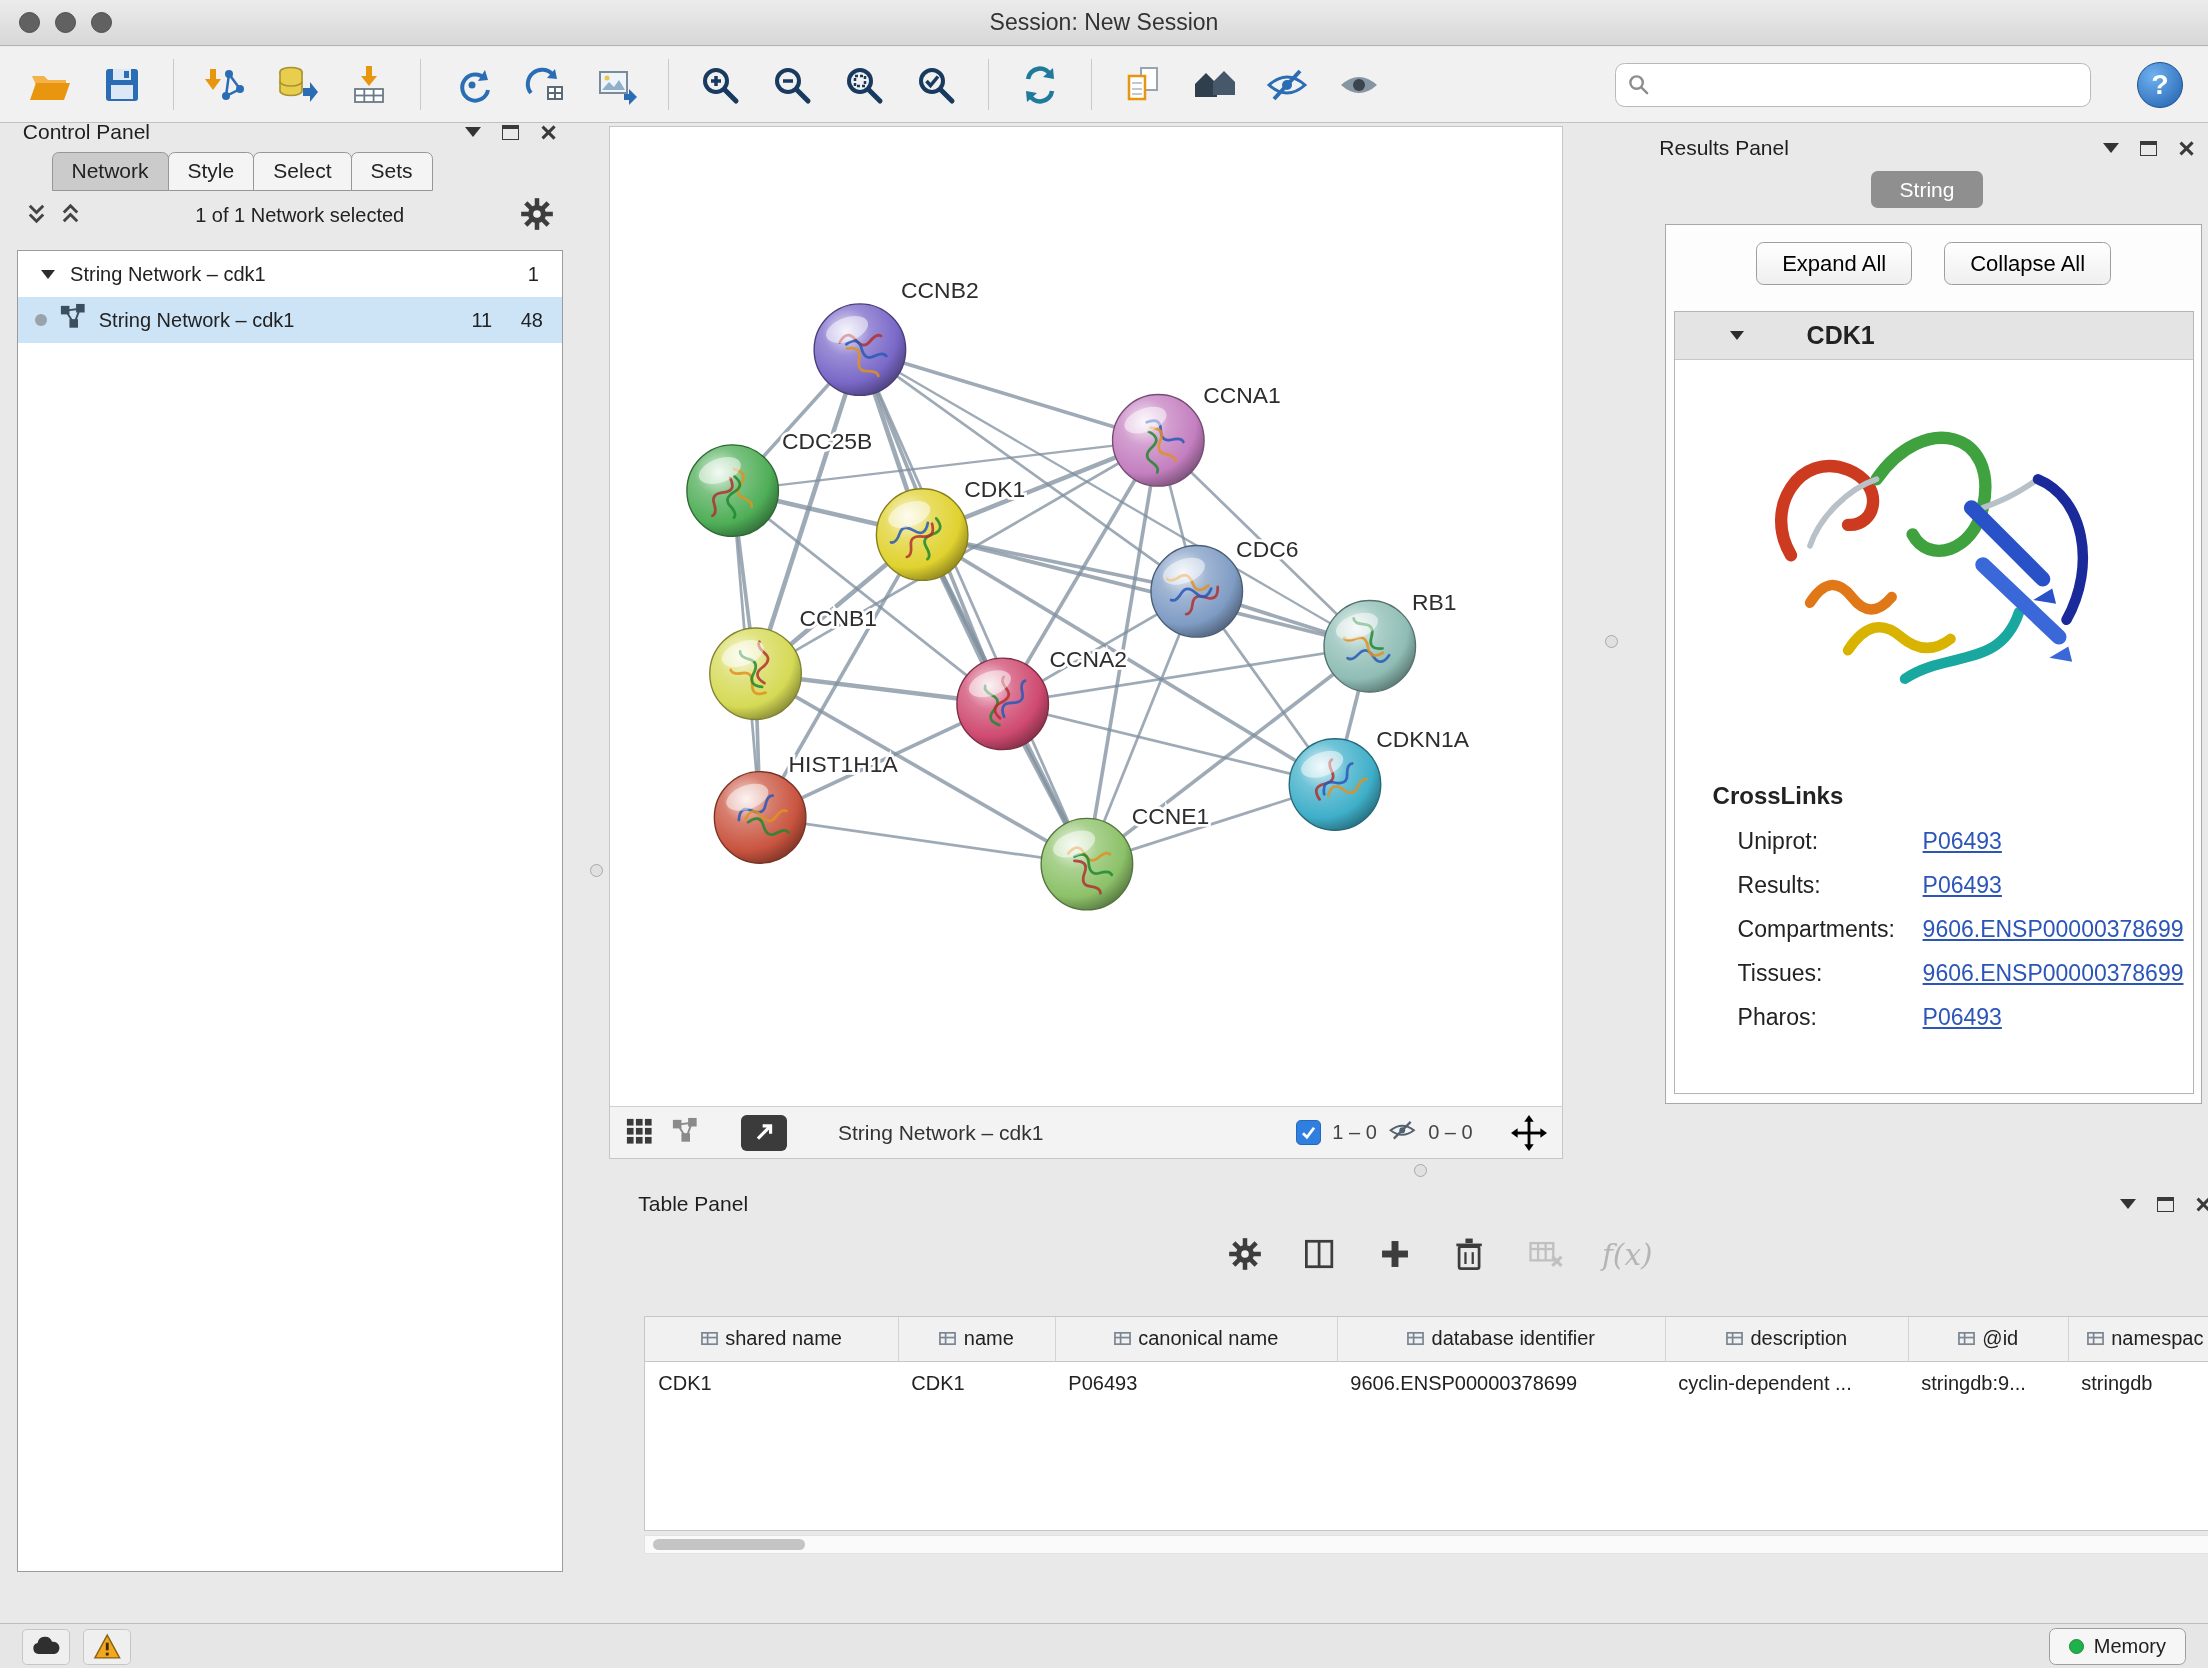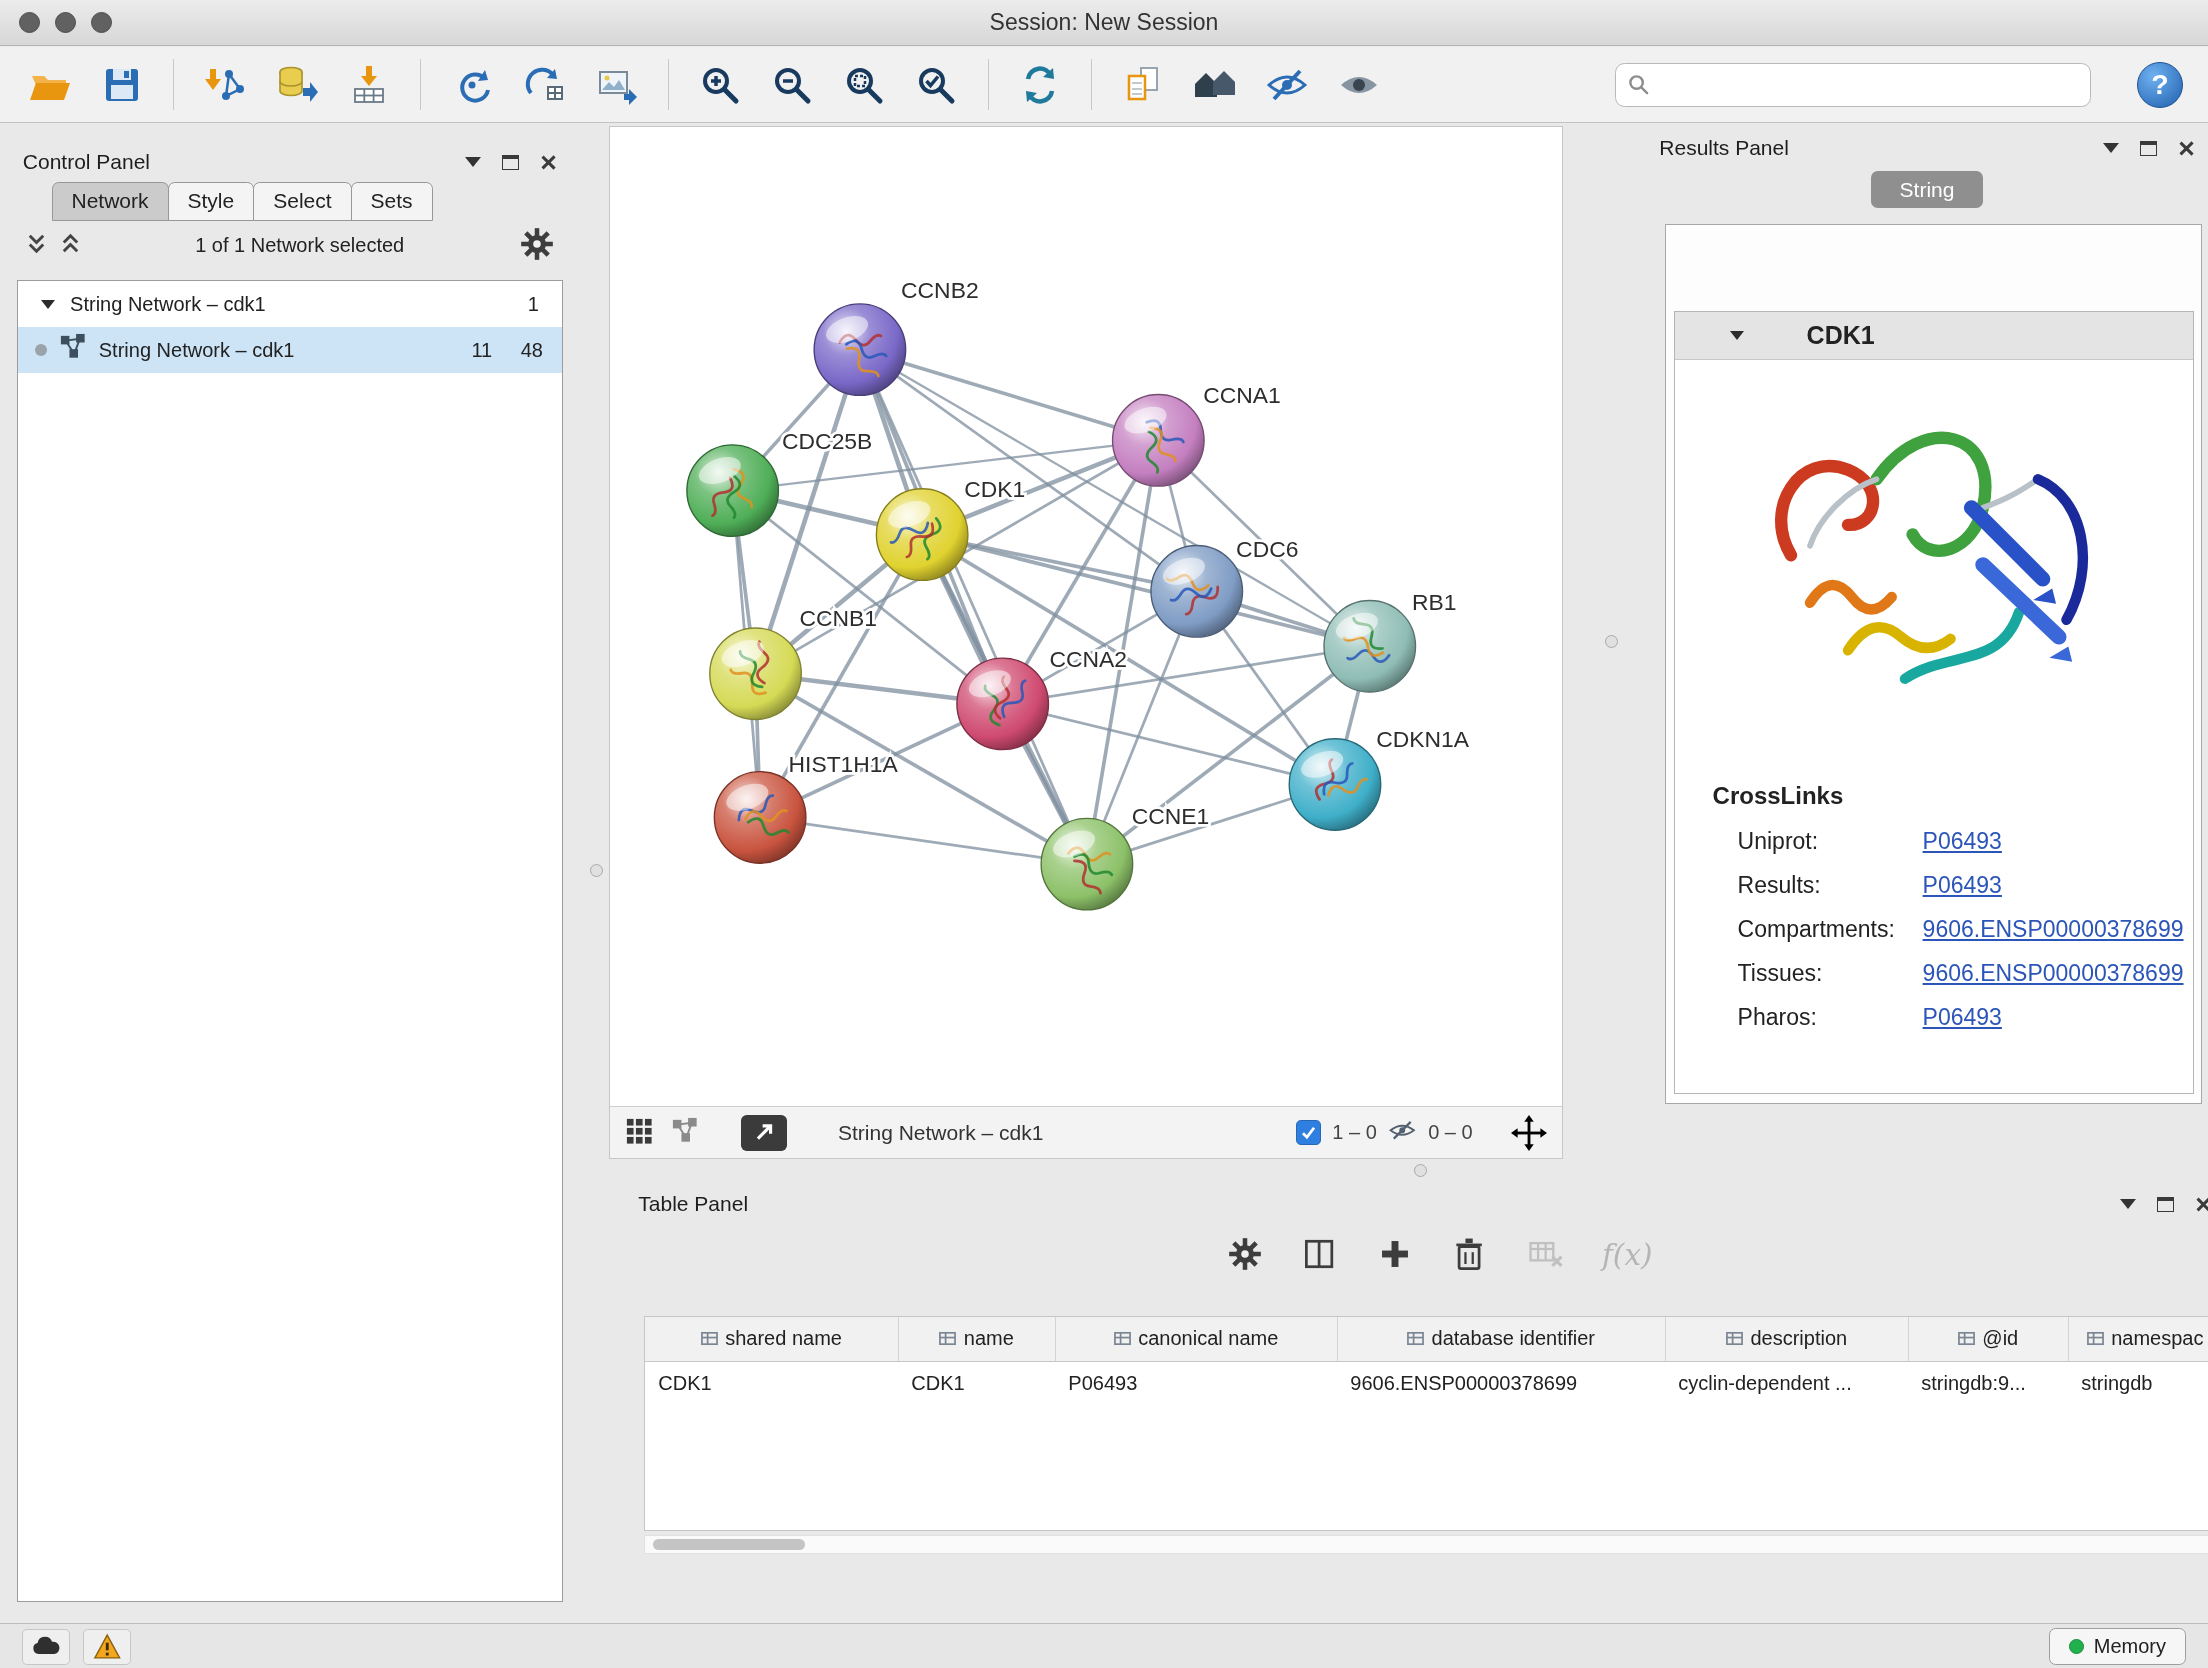--- a/index.html
+++ b/index.html
@@ -34,21 +34,21 @@
   .tri-down{width:0;height:0;border-left:8.6px solid transparent;border-right:8.6px solid transparent;
     border-top:10.5px solid #333;}
   .tri-sm{width:0;height:0;border-left:7.6px solid transparent;border-right:7.6px solid transparent;
     border-top:9.5px solid #2c2c2c;}
   .float-ic{width:17px;height:15px;border:1.9px solid #3a3a3a;border-top-width:4.8px;}
   .close-ic{width:17px;height:17px;position:relative;}
   .close-ic:before,.close-ic:after{content:"";position:absolute;left:7.1px;top:0;width:3.3px;height:17px;background:#3a3a3a;}
   .close-ic:before{transform:rotate(45deg);} .close-ic:after{transform:rotate(-45deg);}
 
   
-  #control-panel{position:absolute;left:9.5px;top:141px;width:561px;height:1489px;}
+  #control-panel{position:absolute;left:9.5px;top:111px;width:561px;height:1489px;}
   .cp-tabs{display:flex;padding-left:42px;height:38px;align-items:flex-end;}
   .cp-tab{padding:6.7px 19px;font-size:21px;border:1px solid #979797;border-radius:6.7px 6.7px 0 0;
     background:#f4f4f4;margin-right:-1px;}
   .cp-tab.active{background:#cbcbcb;}
   .cp-status{display:flex;align-items:center;height:49px;padding:0 15px;gap:11.4px;}
   .cp-status .status-text{flex:1;text-align:center;font-size:20px;}
   .tree-box{position:absolute;left:7.6px;right:7.6px;top:139px;bottom:28.5px;background:#fff;border:1px solid #9c9c9c;}
   .tree-row{height:46px;display:flex;align-items:center;font-size:20px;}
   .tree-row.root{padding-left:23px;gap:15px;}
   .root-count{margin-left:auto;padding-right:23px;}
@@ -619,20 +619,24 @@
   <div class="panel-header">
     <span>Results Panel</span>
     <span class="win-icons">
       <span class="tri-down"></span>
       <span class="float-ic"></span>
       <span class="close-ic"></span>
     </span>
   </div>
   <div class="string-tab">String</div>
   <div class="rp-content">
+    <div class="rp-buttons">
+      <button class="rp-btn">Expand All</button>
+      <button class="rp-btn">Collapse All</button>
+    </div>
     <div class="rp-section">
       <div class="sec-header">
         <span class="tri-sm"></span>
         <span class="gene">CDK1</span>
       </div>
       <div class="ribbon-wrap">
         <svg width="399" height="409" viewBox="0 0 420 430">
           <g fill="none" stroke-linecap="round">
             <path d="M60 200 C 30 150, 70 90, 120 110 C 160 126, 150 170, 120 168" stroke="#cc3a20" stroke-width="13"></path>
             <path d="M80 250 q 22 -34 44 -6 q 20 26 42 0" stroke="#e07818" stroke-width="11"></path>

